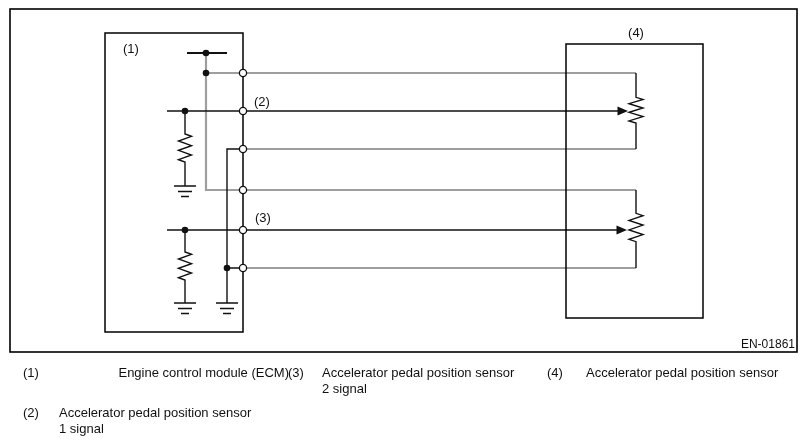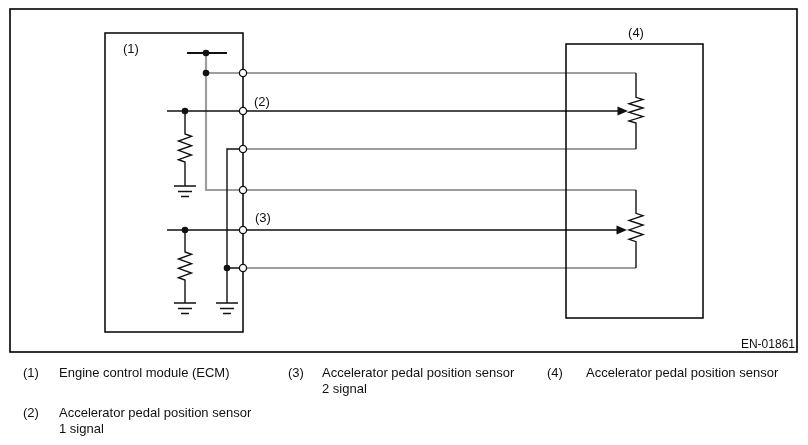--- a/index.html
+++ b/index.html
@@ -114,21 +114,21 @@
     <text class="callout" x="254" y="106">(2)</text>
     <text class="callout" x="255" y="222">(3)</text>
     <text class="callout" x="636" y="37" text-anchor="middle">(4)</text>
     <text class="code-label" x="795" y="348" text-anchor="end">EN-01861</text>
   </svg>
 
   
   <div class="legend">
     <div class="legend-item" style="left:23px; top:10px; width:270px;">
       <span class="legend-num">(1)</span>
-      <span class="legend-text" style="left:36px; width:230px;">Engine control module (ECM)</span>
+      <span class="legend-text" style="left:36px; width:230px;text-align:right;">Engine control module (ECM)</span>
     </div>
     <div class="legend-item" style="left:23px; top:50px; width:270px;">
       <span class="legend-num">(2)</span>
       <span class="legend-text" style="left:36px; width:230px;">Accelerator pedal position sensor
 1 signal</span>
     </div>
     <div class="legend-item" style="left:288px; top:10px; width:260px;">
       <span class="legend-num">(3)</span>
       <span class="legend-text" style="left:34px; width:225px;">Accelerator pedal position sensor
 2 signal</span>

